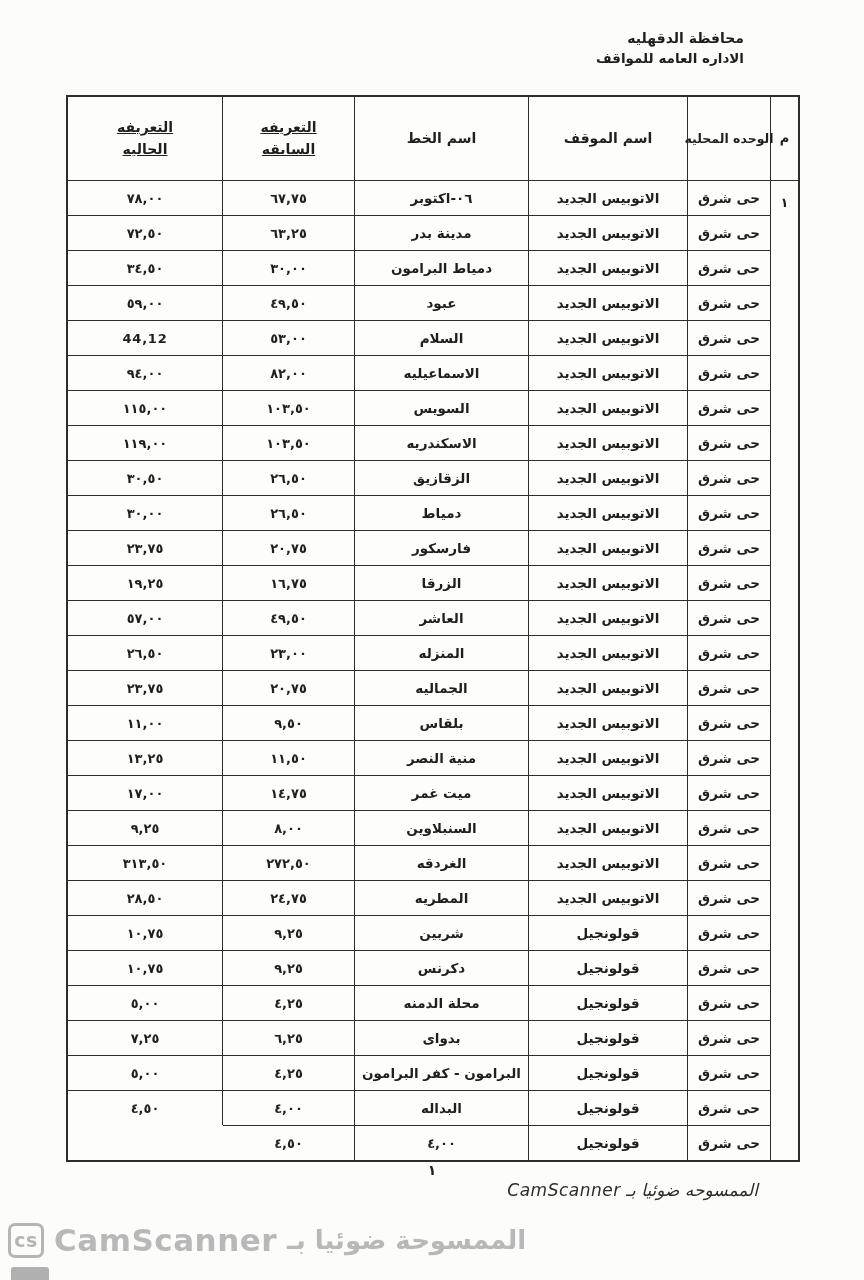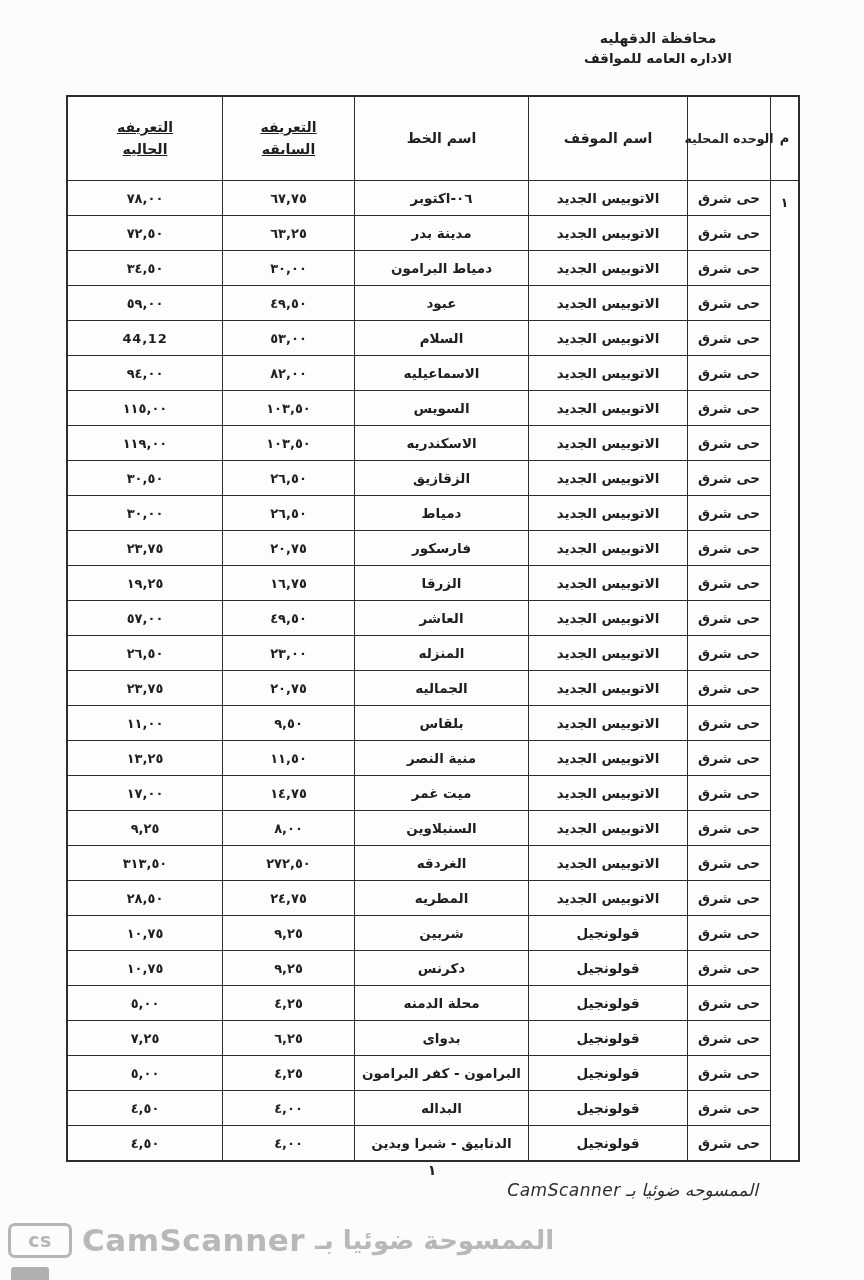--- a/index.html
+++ b/index.html
@@ -7,22 +7,22 @@
   body {
     position: relative;
     background: #fcfcfb;
     font-family: "DejaVu Sans", sans-serif;
     color: #1f1f1f;
   }
   :root { --line: #2d2d2d; }
 
   
   .org-header {
-    position: absolute; top: 30px; left: 548px; width: 220px;
-    text-align: center; direction: rtl;
+    position: absolute; top: 30px; left: 524px; width: 220px;
+    direction: rtl;
   }
   .org-line1 { font-size: 14px; font-weight: 700; letter-spacing: .3px; }
   .org-line2 { font-size: 13.5px; font-weight: 700; margin-top: 4px; }
 
   
   .tariff-table {
     position: absolute; top: 95px; left: 66px;
     width: 734px; height: 1067px;
     direction: rtl;
     display: grid;
@@ -63,21 +63,21 @@
     position: absolute; top: 1180px; right: 106px;
     direction: rtl; font-size: 17px; font-style: italic;
     color: #2c2c2c; letter-spacing: .5px;
   }
   .cam-watermark {
     position: absolute; top: 1222px; left: 8px;
     display: flex; align-items: center; direction: ltr; gap: 10px;
     color: #b8b8b8;
   }
   .cs-logo {
-    width: 64px; height: 35px; border: 3.5px solid #b5b5b5; border-radius: 7px;
+    width: 36px; height: 35px; border: 3.5px solid #b5b5b5; border-radius: 7px;
     display: flex; align-items: center; justify-content: center;
     font-size: 19px; font-weight: 700; color: #b5b5b5; letter-spacing: .5px;
   }
   .cam-brand { font-size: 31px; font-weight: 700; letter-spacing: .5px; }
   .cam-arabic { font-size: 26px; font-weight: 700; direction: rtl; margin-inline-start: 6px; }
   .cs-logo-tab {
     position: absolute; bottom: 0; left: 11px; width: 38px; height: 13px;
     background: #b0b0b0; border-radius: 3px 3px 0 0;
   }
 </style>
@@ -255,21 +255,20 @@
   <div class="cell num">٥,٠٠</div>
 
   <div class="cell">حى شرق</div>
   <div class="cell">قولونجيل</div>
   <div class="cell">البداله</div>
   <div class="cell num">٤,٠٠</div>
   <div class="cell num">٤,٥٠</div>
 
   <div class="cell">حى شرق</div>
   <div class="cell">قولونجيل</div>
-  <div class="cell">الدنابيق - شبرا وبدين</div>
   <div class="cell num">٤,٠٠</div>
   <div class="cell num">٤,٥٠</div>
 </div>
 
 <div class="page-number">١</div>
 
 <div class="scan-note">الممسوحه ضوئيا بـ CamScanner</div>
 
 <div class="cam-watermark">
   <div class="cs-logo">cs</div>

